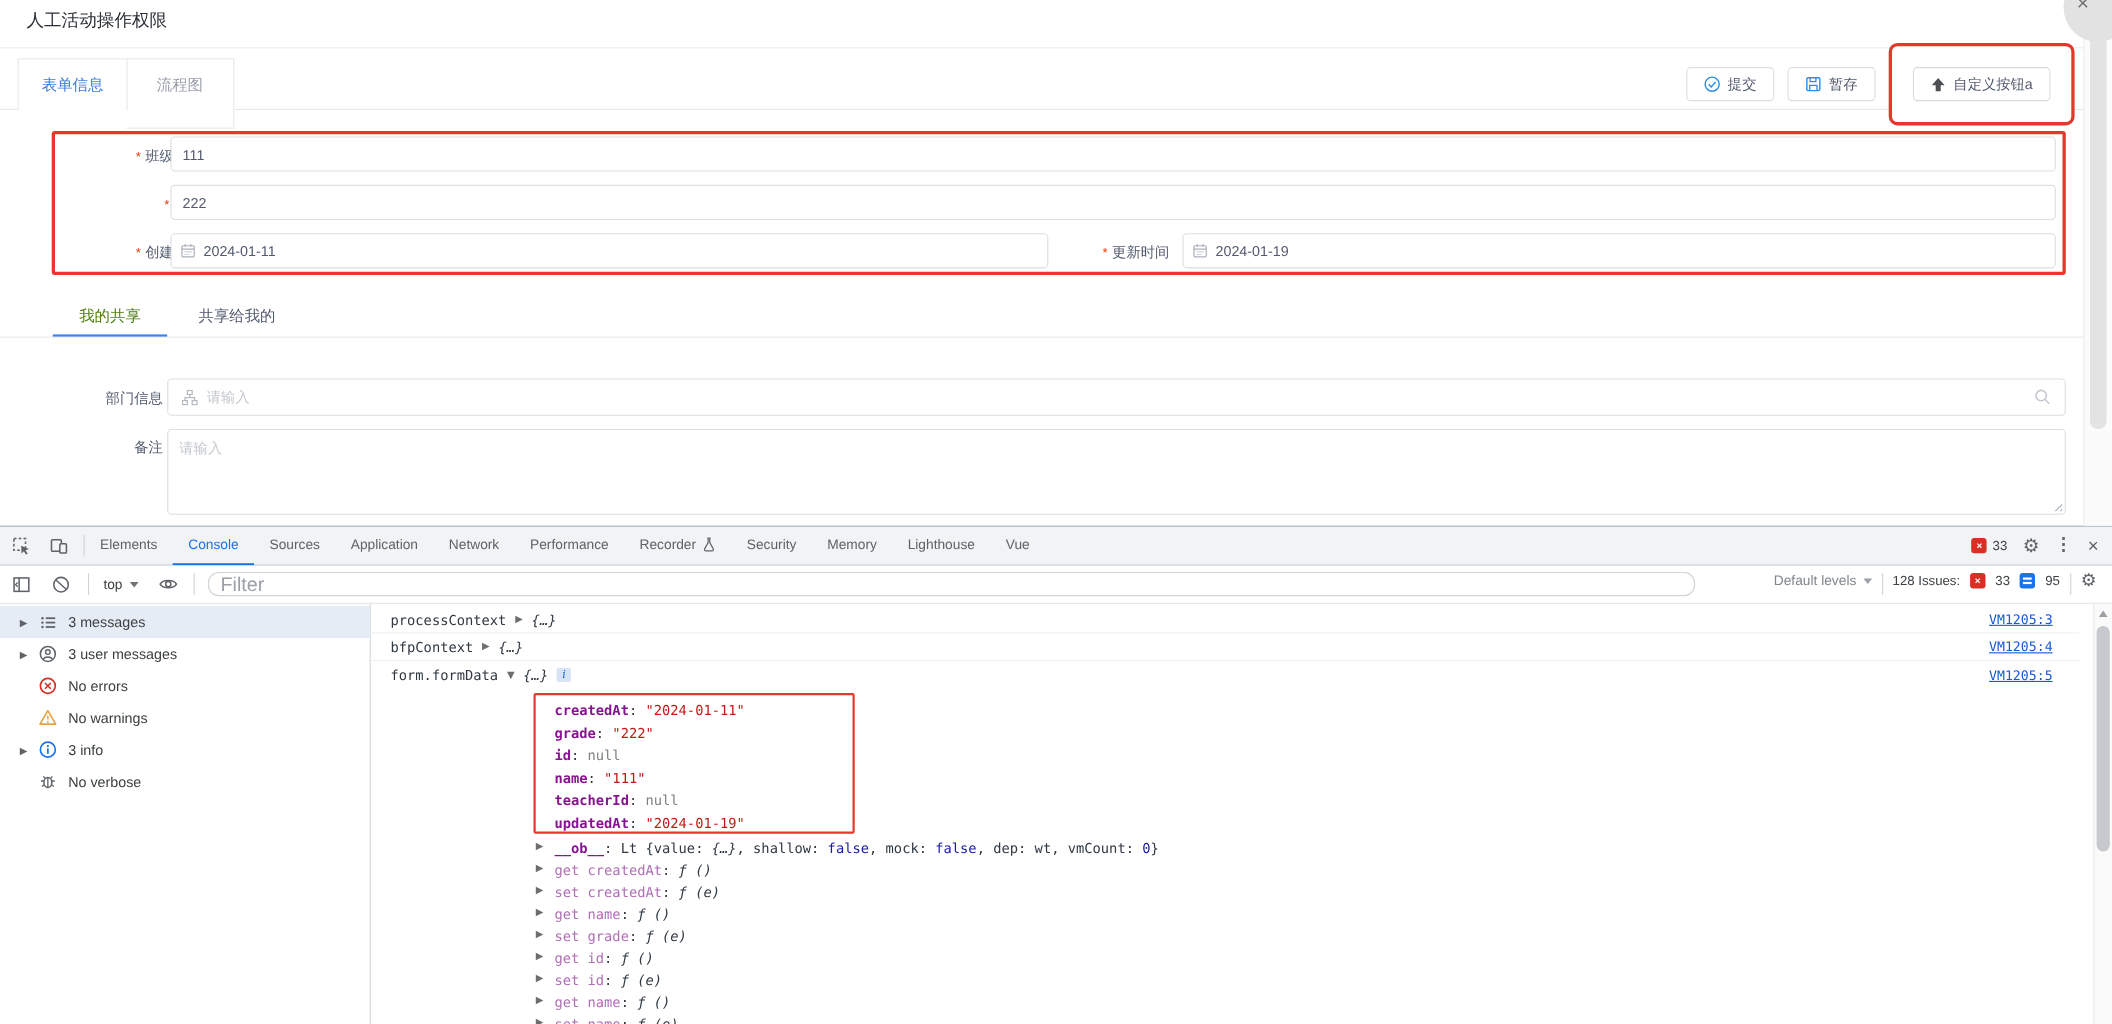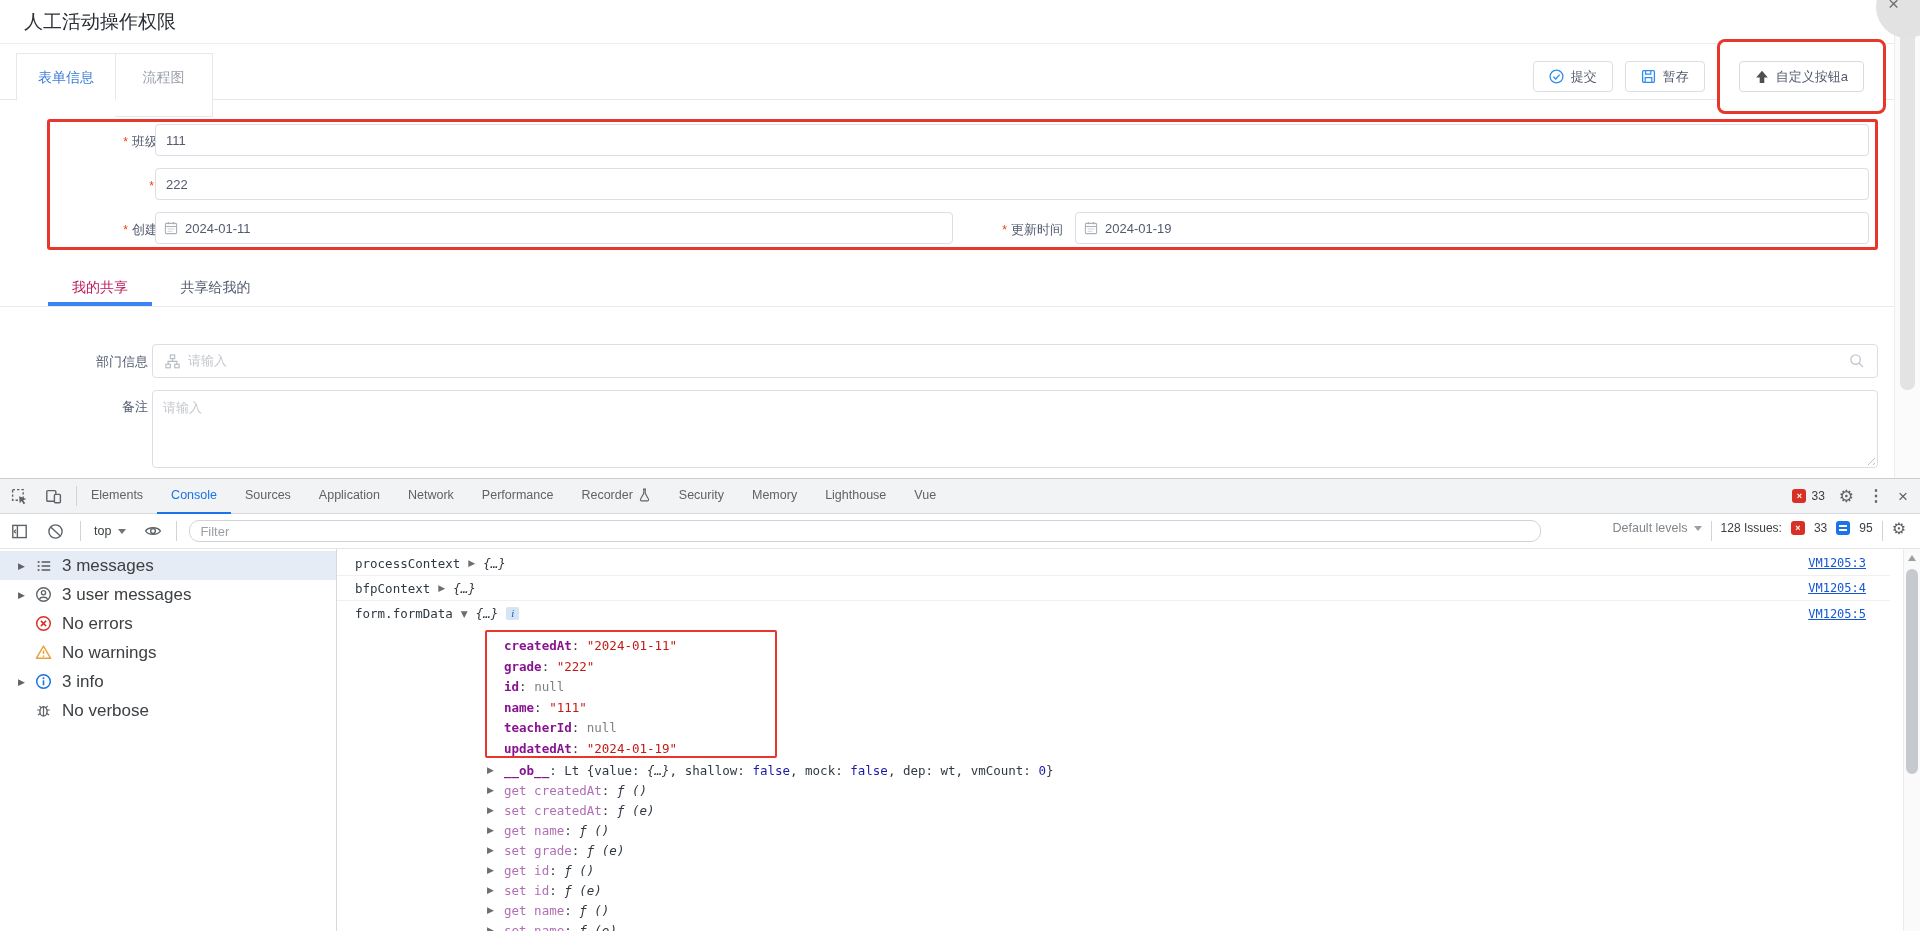--- a/index.html
+++ b/index.html
@@ -2,21 +2,21 @@
 <html><head>
 <meta charset="utf-8">
 <style>
   * { margin:0; padding:0; box-sizing:border-box; }
   html,body { background:#fff; }
   .page {
     position:relative; width:1920px; height:931px; overflow:hidden;
     background:#fff; font-family:"Liberation Sans",sans-serif; color:#515a6e;
   }
   
-  .app-title { position:absolute; left:24px; top:9px; font-size:19px; color:#2b2f36; font-weight:400; }
+  .app-title { position:absolute; left:24px; top:9px; font-size:16px; color:#2b2f36; font-weight:400; }
   .hline { position:absolute; left:0; width:100%; height:0; border-top:1px solid #ececec; }
   .close-disc { position:absolute; right:-18px; top:-24px; width:62px; height:62px; border-radius:50%;
     background:#e2e2e2; z-index:30; cursor:pointer; }
   .close-disc .x { position:absolute; left:12px; top:18px; font-size:19px; color:#6f6f6f; line-height:1; }
   
   .form-tabbar { position:absolute; left:0; top:53px; width:100%; height:47px; border-bottom:1px solid #e8e8e8; background:#fff; }
   .ftab { position:absolute; top:0; height:64px; line-height:47px; text-align:center; font-size:14px;
     border:1px solid #e8e8e8; background:#fff; cursor:pointer; }
   .ftab.t1 { left:16px; width:100px; color:#3b7dd8; border-bottom:1px solid #fff; height:48px; z-index:2; }
   .ftab.t2 { left:115px; width:98px; color:#9aa0ab; border-left:none; }
@@ -29,21 +29,21 @@
     border:3px solid #e7372c; border-radius:3px; background:#fff; }
   .f-label { position:absolute; font-size:13px; color:#515a6e; text-align:right; white-space:nowrap; }
   .f-label .req { color:#ed4014; margin-right:4px; font-size:12px; }
   .f-input { position:absolute; height:32px; border:1px solid #dcdee2; border-radius:4px; background:#fff;
     font-size:13px; color:#515a6e; padding:0 10px; font-family:inherit; outline:none; }
   .date-wrap { position:absolute; height:32px; border:1px solid #dcdee2; border-radius:4px; background:#fff;
     display:flex; align-items:center; padding:0 8px; gap:7px; font-size:13px; color:#515a6e; cursor:pointer; }
   
   .share-tabbar { position:absolute; left:0; top:264px; width:100%; height:43px; border-bottom:1px solid #e8eaec; padding-left:48px; }
   .share-tab { display:inline-block; height:42px; line-height:46px; padding:0 24px; font-size:14px; color:#515a6e; cursor:pointer; }
-  .share-tab.active { color:#be185d; border-bottom:4px solid #3b82f6; }
+  .share-tab.active { color:#4d7c0f; border-bottom:2px solid #3b82f6; }
   
   .dept-input { position:absolute; left:152px; top:344px; width:1726px; height:34px; border:1px solid #dcdee2;
     border-radius:4px; background:#fff; display:flex; align-items:center; padding:0 12px; gap:8px; }
   .placeholder { color:#c5c8ce; font-size:13px; }
   .dept-input .search { margin-left:auto; }
   .remark-box { position:absolute; left:152px; top:390px; width:1726px; height:78px; border:1px solid #dcdee2;
     border-radius:4px; background:#fff; padding:8px 10px; font-size:13px; }
   .remark-box::after { content:""; position:absolute; right:2px; bottom:2px; width:11px; height:11px;
     background:repeating-linear-gradient(135deg, transparent 0 2.5px, #b9bec7 2.5px 3.7px); clip-path:polygon(100% 0,100% 100%,0 100%); }
   
@@ -64,33 +64,33 @@
   .badge-blue { display:inline-block; width:14px; height:14px; border-radius:3px; background:#1a73e8; position:relative; }
   .badge-blue i { position:absolute; left:3px; right:3px; height:1.6px; background:#fff; }
   .badge-blue i.l1 { top:4px; } .badge-blue i.l2 { top:8px; }
   .cnt { font-size:12px; color:#3c4043; }
   .glyph { color:#5f6368; cursor:pointer; line-height:1; }
   
   .dt-toolbar { position:absolute; left:0; top:35px; width:100%; height:35px; background:#fff; border-bottom:1px solid #e4e6e8;
     display:flex; align-items:center; }
   .ctx-select { display:flex; align-items:center; gap:7px; font-size:12.5px; color:#3c4043; cursor:pointer; }
   .caret-dn { display:inline-block; width:0; height:0; border-left:4px solid transparent; border-right:4px solid transparent; border-top:5px solid #6e7377; }
-  .filter-input { height:22px; width:1352px; border:1px solid #d0d3d7; border-radius:10px; font-size:13px; color:#3c4043;
+  .filter-input { height:22px; width:1352px; border:1px solid #d0d3d7; border-radius:10px; font-size:18px; color:#3c4043;
     padding:0 10px; font-family:inherit; outline:none; }
   .filter-input::placeholder { color:#9aa0a6; }
   .dt-toolbar-right { position:absolute; right:14px; display:flex; align-items:flex-start; gap:9px; }
   .muted { color:#80868b; font-size:12.5px; }
   
   .dt-body { position:absolute; left:0; top:70px; width:100%; height:383px; }
   .console-sidebar { position:absolute; left:0; top:0; width:337px; height:100%; border-right:1px solid #d5d8dc; background:#fff; padding-top:2px; }
   .cs-item { display:flex; align-items:center; height:29px; cursor:pointer; }
   .cs-item.selected { background:#e6ecf5; }
   .cs-caret { width:13px; margin-left:15px; font-size:9px; color:#5f6368; text-align:center; }
   .cs-icon { width:17px; height:17px; margin-left:7px; display:flex; align-items:center; justify-content:center; }
-  .cs-label { margin-left:10px; font-size:17px; color:#3c4043; }
+  .cs-label { margin-left:10px; font-size:13px; color:#3c4043; }
   .console-pane { position:absolute; left:337px; top:0; right:0; bottom:0; background:#fff; overflow:hidden;
     font-family:"DejaVu Sans Mono",monospace; font-size:12.5px; color:#303942; }
   .con-row { position:absolute; left:0; right:30px; height:25px; display:flex; align-items:center; padding-left:18px; gap:8px;
     border-bottom:1px solid #f0f0f0; }
   .con-row.noborder { border-bottom:none; }
   .tri { font-size:9px; color:#6e6e6e; cursor:pointer; font-family:"DejaVu Sans",sans-serif; }
   .preview { font-style:italic; }
   .ibadge { display:inline-flex; width:13px; height:13px; border-radius:2px; background:#d7e4f5; color:#1a66c9;
     font-style:italic; font-size:10px; align-items:center; justify-content:center; font-family:"DejaVu Serif",serif; cursor:pointer; }
   .vm-link { position:absolute; right:24px; color:#1558d6; text-decoration:underline; font-size:12px; cursor:pointer; }

